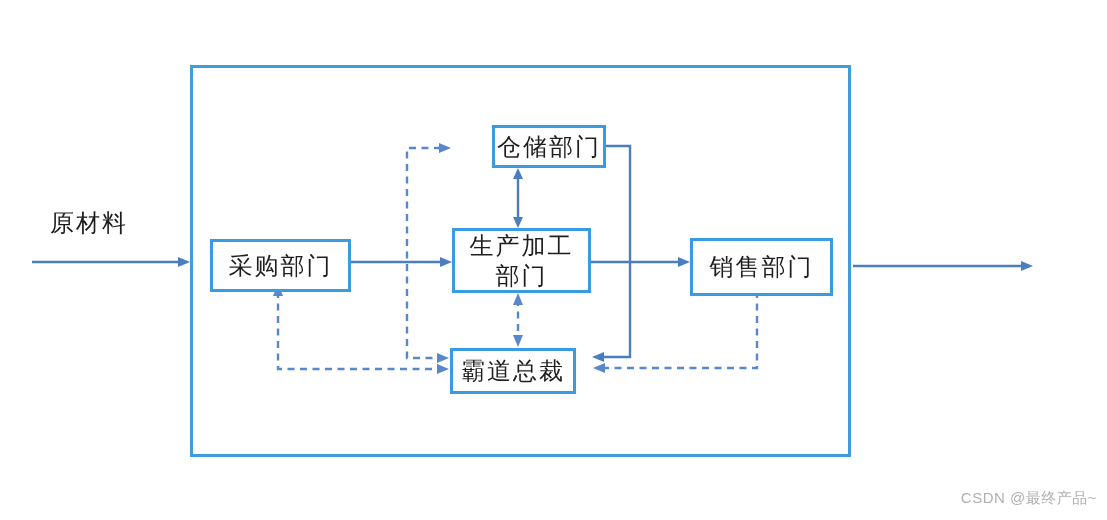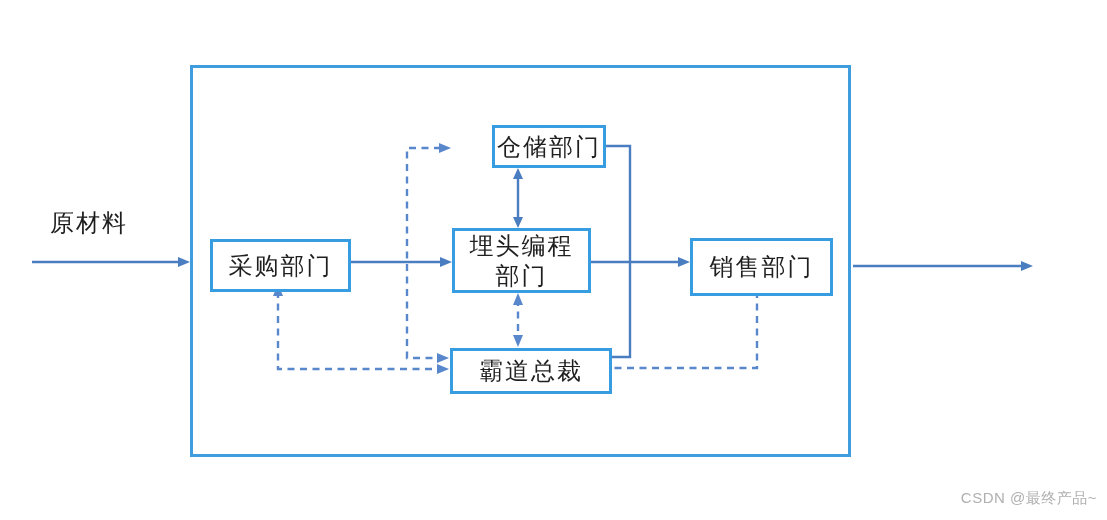--- a/index.html
+++ b/index.html
@@ -46,21 +46,21 @@
     letter-spacing: 2px;
     line-height: 1.25;
     white-space: pre-line;
     z-index: 2;
     font-family: "DejaVu Serif", serif;
   }
   #node-purchasing { left: 210px; top: 239px; width: 141px; height: 53px; }
   #node-warehouse  { left: 452px; top: 125px; width: 114px; height: 43px; margin-left: 40px; }
   #node-production { left: 452px; top: 228px; width: 139px; height: 65px; }
   #node-sales      { left: 690px; top: 238px; width: 143px; height: 58px; }
-  #node-ceo        { left: 450px; top: 348px; width: 162px; height: 46px; }
+  #node-ceo        { left: 450px; top: 348px; width: 126px; height: 46px; }
   .ext-label {
     position: absolute;
     color: #1c1c1c;
     font-size: 24px;
     letter-spacing: 2px;
     z-index: 2;
     font-family: "DejaVu Serif", serif;
   }
   #label-raw   { left: 38px;  top: 207px; margin-left: 12px; }
   #label-final { left: 893px; top: 224px; }
@@ -142,21 +142,21 @@
 
   <div class="node" id="node-purchasing">
     <span>采购部门</span>
   </div>
 
   <div class="node" id="node-warehouse">
     <span>仓储部门</span>
   </div>
 
   <div class="node" id="node-production">
-    <span>埋头编程
+    <span>生产加工
 部门</span>
   </div>
 
   <div class="node" id="node-sales">
     <span>销售部门</span>
   </div>
 
   <div class="node" id="node-ceo">
     <span>霸道总裁</span>
   </div>

